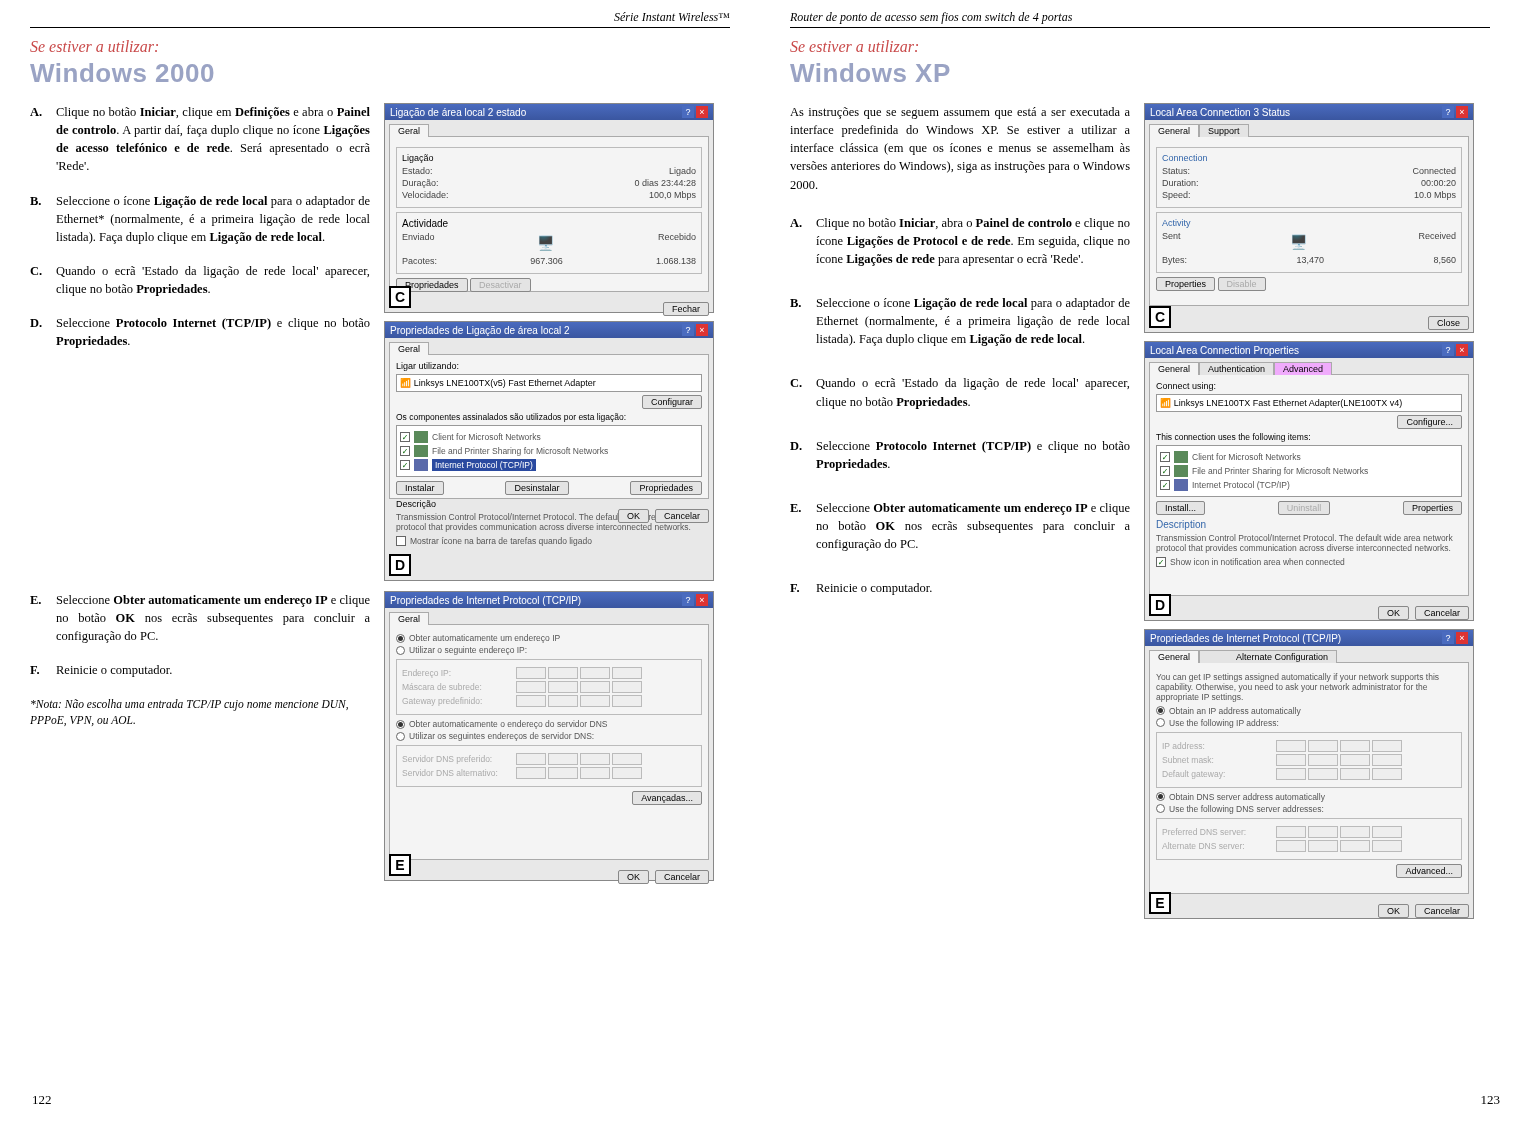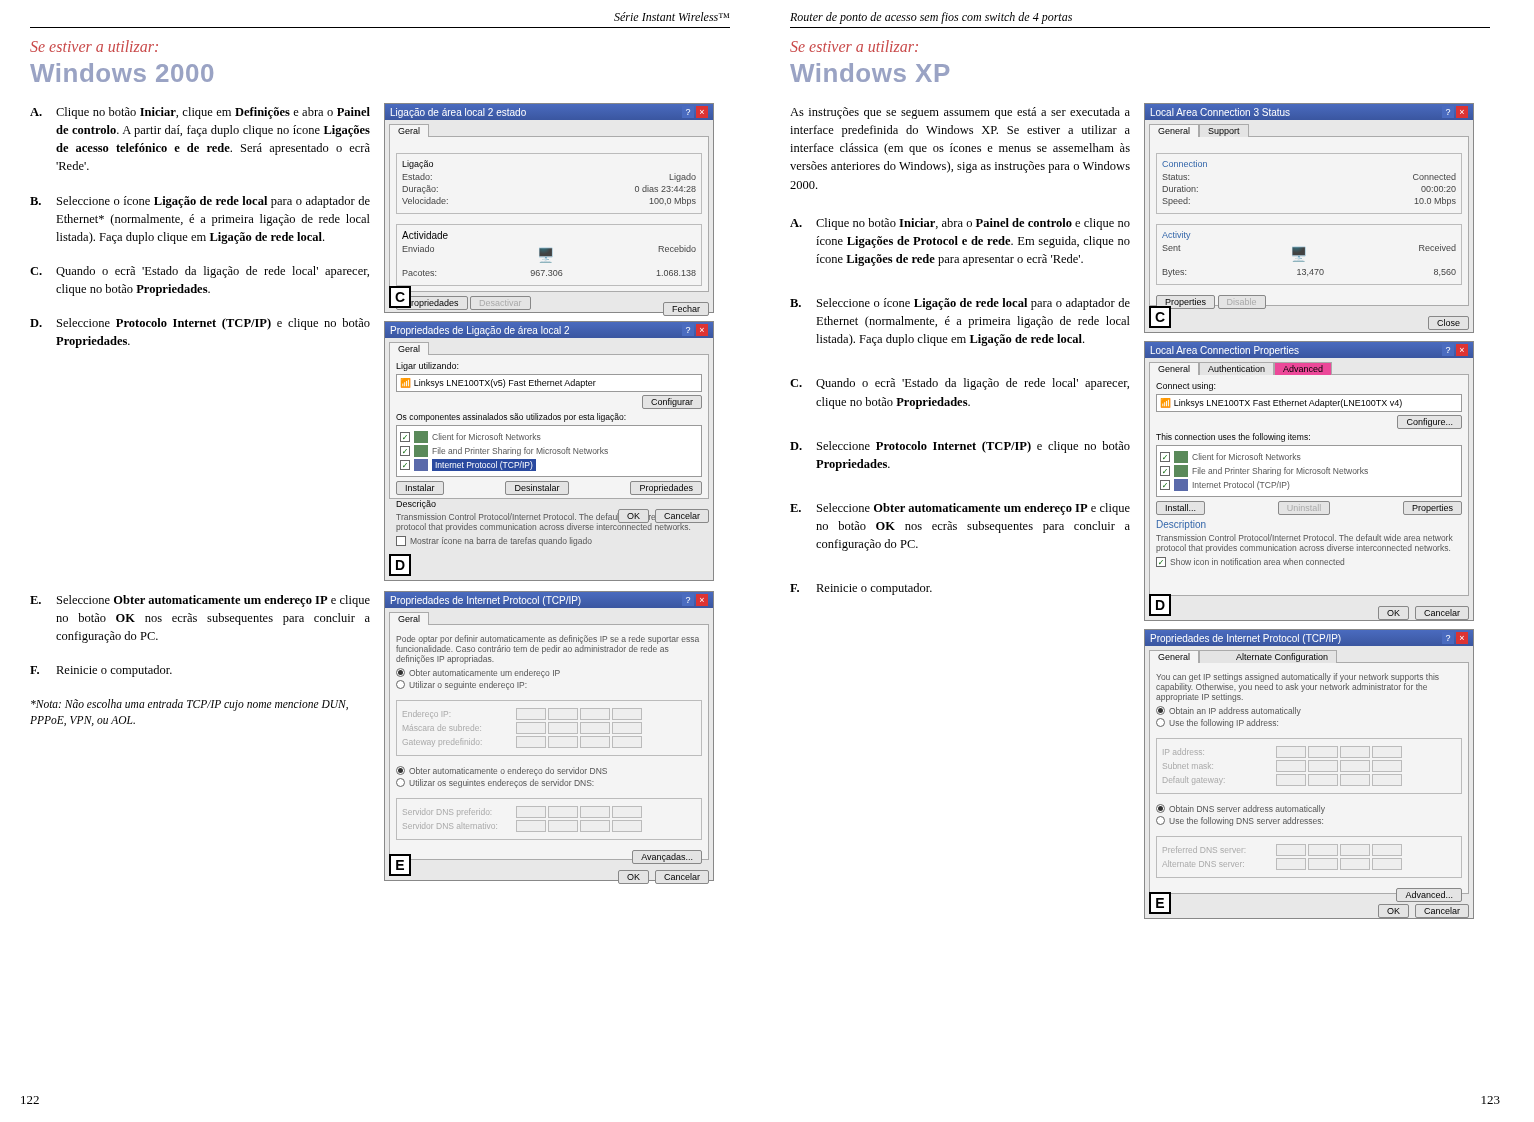--- a/index.html
+++ b/index.html
@@ -69,21 +69,21 @@
       font-size: 11.5px;
       font-style: italic;
       line-height: 1.4;
       margin-top: 6px;
     }
     .page-num {
       position: absolute;
       bottom: 4px;
       font-size: 13px;
     }
-    .page-num.l { left: 0; }
+    .page-num.l { left: 12px; }
     .page-num.r { right: 0; }
     .mock {
       border: 1px solid #888;
       background: #e8e8e8;
       position: relative;
       padding: 4px;
       font-family: Arial, sans-serif;
       font-size: 9px;
     }
     .mock .titlebar {
@@ -128,21 +128,21 @@
     .label-box {
       position:absolute; bottom:4px; left:4px;
       background:#fff; border:2px solid #000; width:22px; height:22px;
       display:flex; align-items:center; justify-content:center;
       font-weight:bold; font-size:14px; z-index:5;
     }
     .mock .footer { display:flex; justify-content:flex-end; gap:6px; margin-top:6px; padding-top:4px;}
     .mock .act-ic {
       width:26px; height:22px; display:flex; align-items:center; justify-content:center; font-size:14px;
     }
-    .mock .group { border:1px solid #bbb; padding:5px; margin:10px 0; }
+    .mock .group { border:1px solid #bbb; padding:5px; margin:4px 0; }
     .mock .listbox { background:#fff; border:1px solid #999; padding:3px; margin:3px 0; }
     .mock .hl { background:#2a4aa0; color:#fff; padding:1px 3px; font-size:8.5px;}
   </style>
 </head>
 <body>
 
 <div class="page">
   <div class="header-line">
     <div class="header-text">Série Instant Wireless™</div>
   </div>
@@ -290,21 +290,20 @@
       <div class="mock" style="height:290px;">
         <div class="titlebar">
             <span>Propriedades de Internet Protocol (TCP/IP)</span>
             <span class="tb-icons">
               <span class="min">?</span>
               <span>×</span>
             </span>
           </div>
         <span class="tab">Geral</span>
         <div class="panel" style="height:236px;">
-          <div class="desc">Pode optar por definir automaticamente as definições IP se a rede suportar essa funcionalidade. Caso contrário tem de pedir ao administrador de rede as definições IP apropriadas.</div>
           <div class="field">
               <span class="radio sel"></span>
               <span>Obter automaticamente um endereço IP</span>
             </div>
           <div class="field">
               <span class="radio"></span>
               <span>Utilizar o seguinte endereço IP:</span>
             </div>
           <div class="group">
             <div class="field">
@@ -466,21 +465,21 @@
       </div>
 
       <div class="mock" style="height:280px;">
         <div class="titlebar">
             <span>Local Area Connection  Properties</span>
             <span class="tb-icons">
               <span class="min">?</span>
               <span>×</span>
             </span>
           </div>
-        <span class="tab">General</span><span class="tab" style="background:#e4e4e4;">Authentication</span><span class="tab" style="background:#ec4899;">Advanced</span>
+        <span class="tab">General</span><span class="tab" style="background:#e4e4e4;">Authentication</span><span class="tab" style="background:#f0abfc;">Advanced</span>
         <div class="panel" style="height:222px;">
           <div style="font-size:9px;">Connect using:</div>
           <div class="listbox"><span>📶</span> <span>Linksys LNE100TX Fast Ethernet Adapter(LNE100TX v4)</span></div>
           <div style="text-align:right;"><span class="btn">Configure...</span></div>
           <div style="font-size:8.5px;margin-top:3px;">This connection uses the following items:</div>
           <div class="listbox">
             <div class="field">
                 <span class="chk">✓</span>
                 <span class="ic"></span>
                 <span>Client for Microsoft Networks</span>

